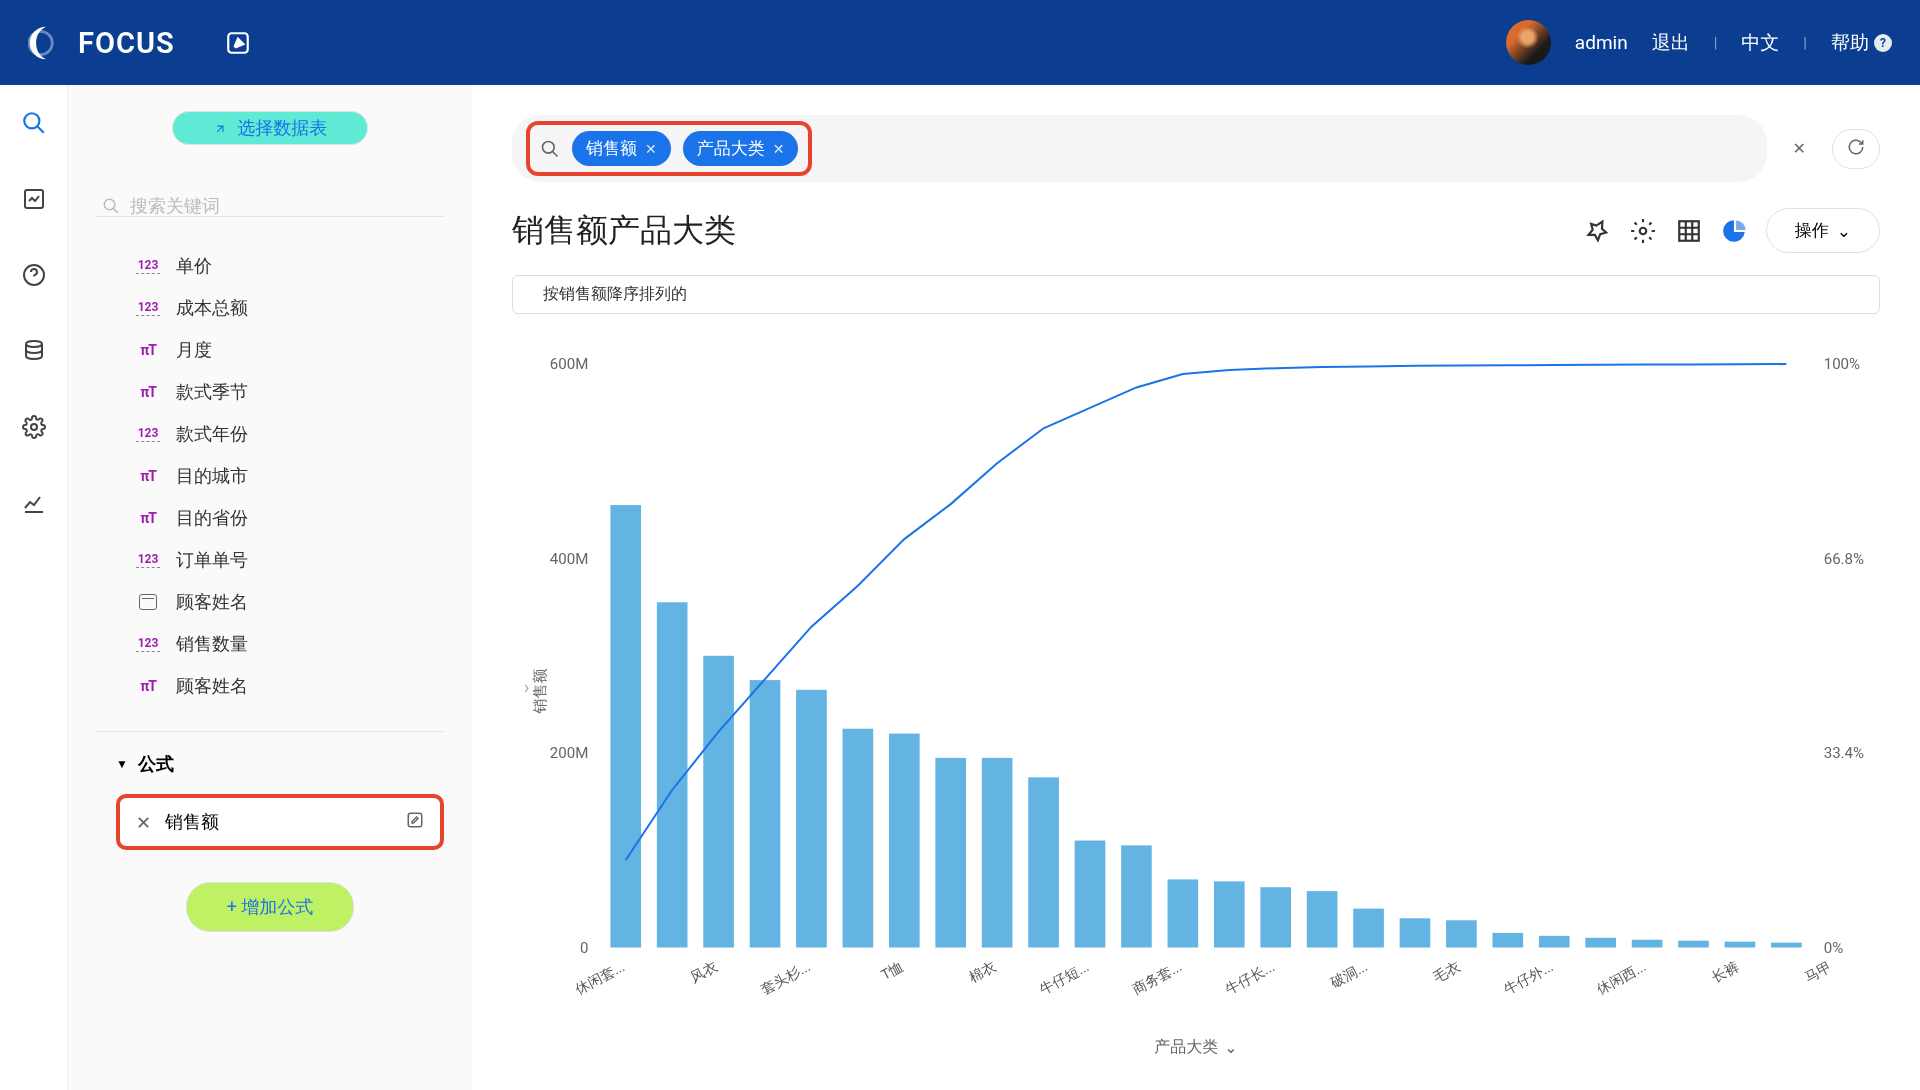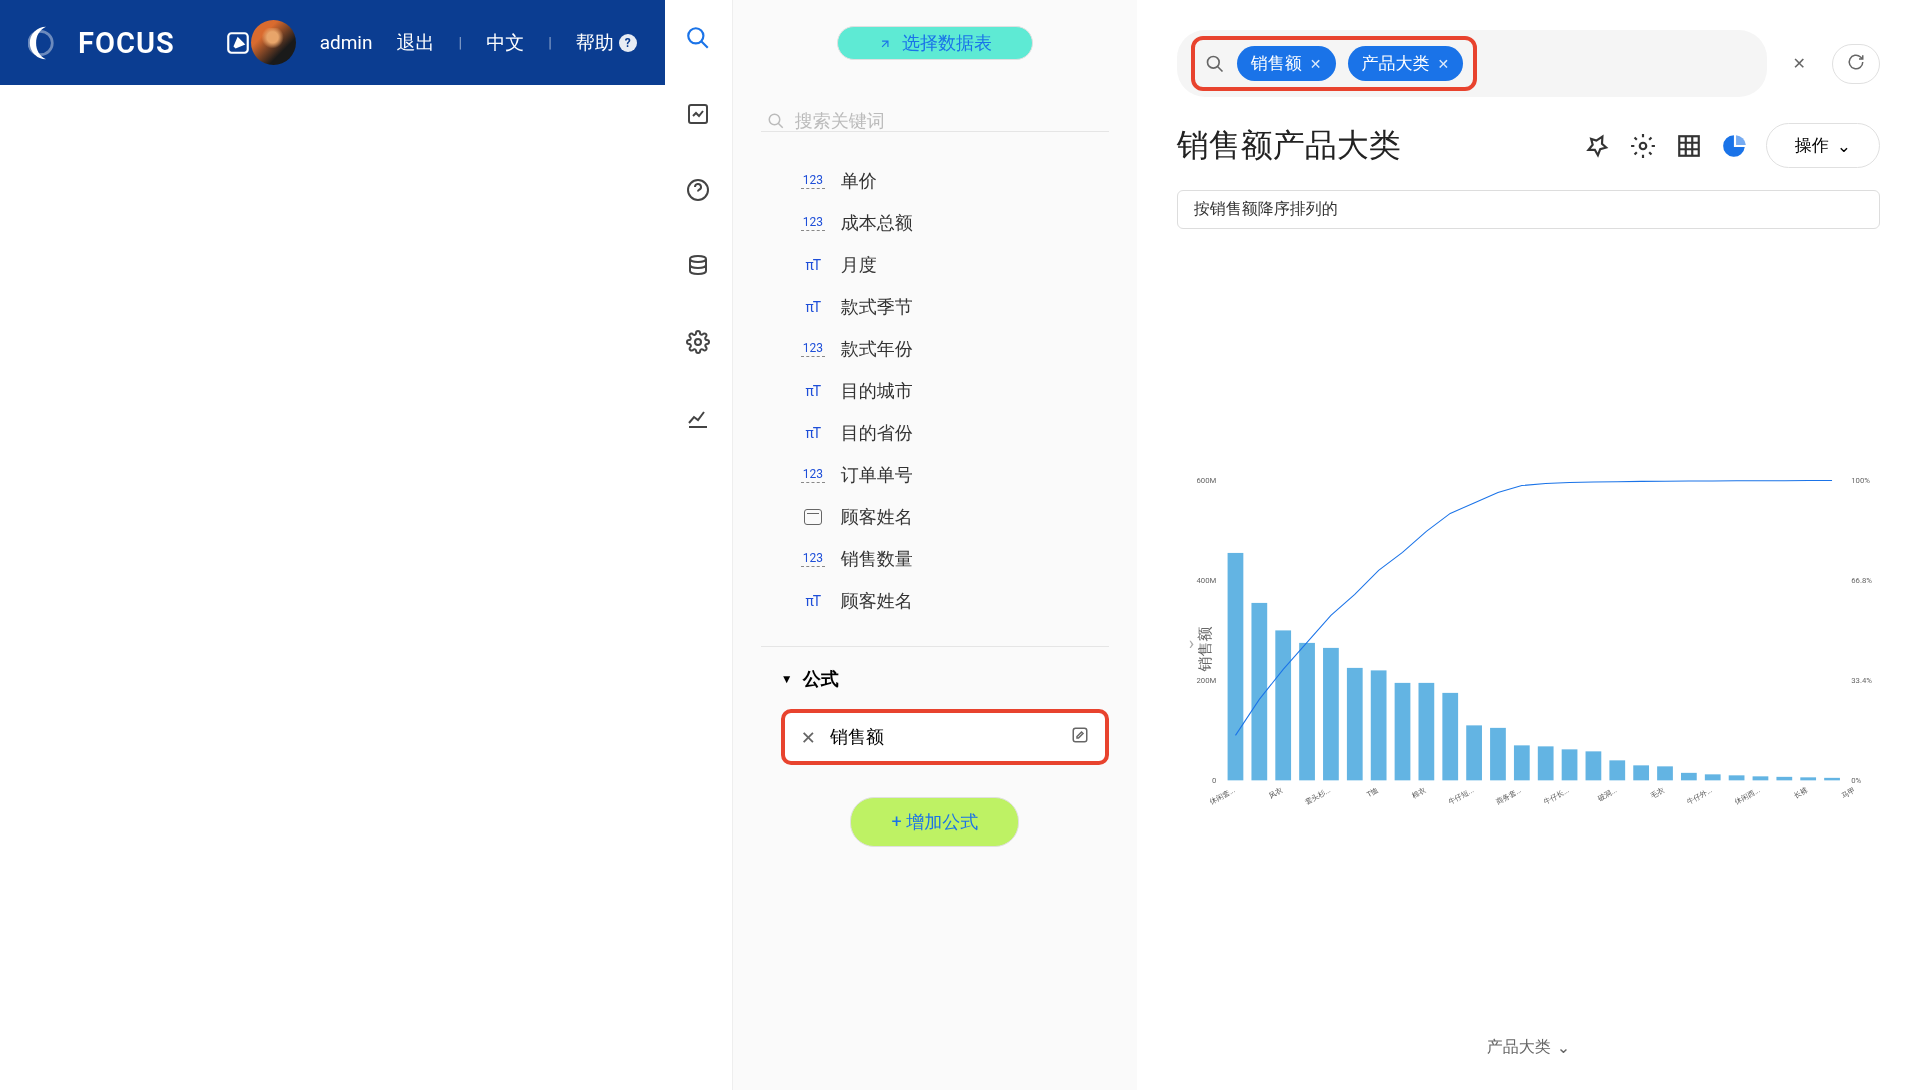--- a/index.html
+++ b/index.html
@@ -1,17 +1,17 @@
 <!DOCTYPE html>
 <html><head>
 <meta charset="utf-8">
 <style>
 *{margin:0;padding:0;box-sizing:border-box;font-family:-apple-system,BlinkMacSystemFont,"Segoe UI",Roboto,sans-serif}
 body{background:#fff;overflow:hidden}
-.app{display:flex;flex-direction:row;width:1920px;height:1090px;transform-origin:top left}
+.app{display:flex;flex-direction:column;width:1920px;height:1090px;transform-origin:top left}
 .topbar{height:85px;background:#0b3d91;display:flex;align-items:center;padding:0 28px;color:#fff}
 .logo-wrap{display:flex;align-items:center;gap:14px}
 .logo-mark{width:36px;height:36px;position:relative}
 .logo-mark svg{width:100%;height:100%}
 .logo-text{font-size:29px;font-weight:600;letter-spacing:1px}
 .logo-edit{margin-left:36px;width:26px;height:26px;cursor:pointer}
 .topbar-right{margin-left:auto;display:flex;align-items:center;gap:24px;font-size:19px}
 .avatar{width:45px;height:45px;border-radius:50%;background:linear-gradient(135deg,#d96b2f 30%,#1a1a1a 70%);position:relative;overflow:hidden}
 .avatar::after{content:'';position:absolute;inset:8px 6px 6px 10px;background:radial-gradient(circle at 40% 30%,#e8a56a 20%,transparent 40%)}
 .tb-link{cursor:pointer}
@@ -23,21 +23,21 @@
 .rail-btn{width:28px;height:28px;cursor:pointer;color:#444;display:flex;align-items:center;justify-content:center}
 .rail-btn.active{color:#1a73e8}
 .sidebar{width:404px;background:#fafafa;padding:26px 28px;overflow-y:auto}
 .sb-btn{display:block;margin:0 auto;border:1px solid #e0e0e0;background:#5eead4;border-radius:24px;padding:4px 40px;color:#1a73e8;font-size:18px;cursor:pointer}
 .sb-btn svg{vertical-align:-2px;margin-right:6px}
 .sb-search{margin-top:40px;border-bottom:1px solid #e5e5e5;padding:10px 6px 0;display:flex;align-items:center;gap:10px;color:#bbb}
 .sb-search input{border:none;background:transparent;font-size:18px;color:#666;outline:none;flex:1}
 .sb-search input::placeholder{color:#bbb}
 .field-list{margin-top:28px;padding-left:40px}
 .field-item{display:flex;align-items:center;gap:16px;padding:9px 0;font-size:18px;color:#333;cursor:pointer}
-.field-icon{width:24px;text-align:center;color:#1d4ed8;font-size:15px;font-weight:normal}
+.field-icon{width:24px;text-align:center;color:#a21caf;font-size:15px;font-weight:bold}
 .field-icon.t123{font-size:12px;border-bottom:1px dashed #888;padding-bottom:1px}
 .field-icon.tT{font-size:14px;letter-spacing:-1px}
 .field-icon.cal{border:1.5px solid #666;border-radius:3px;width:18px;height:16px;position:relative;margin-left:3px;margin-right:3px}
 .field-icon.cal::before{content:'';position:absolute;top:3px;left:2px;right:2px;height:1px;background:#666}
 .divider{border-top:1px solid #e5e5e5;margin:24px 0 20px}
 .sb-group{display:flex;align-items:center;gap:10px;padding-left:20px;font-size:18px;font-weight:600;cursor:pointer}
 .sb-group .tri{font-size:12px}
 .formula-row{margin:18px 0 0 20px;border:4px solid #e8432e;border-radius:10px;padding:12px 16px;display:flex;align-items:center;gap:14px;font-size:18px;background:#fff}
 .formula-row .x{cursor:pointer;color:#666}
 .formula-row .ed{margin-left:auto;cursor:pointer;color:#666}
@@ -50,21 +50,21 @@
 .pill{background:#1a73e8;color:#fff;border-radius:18px;padding:6px 14px;font-size:17px;display:flex;align-items:center;gap:8px;cursor:pointer}
 .pill .px{font-size:14px;opacity:.85}
 .sb-clear{cursor:pointer;color:#666;padding:8px}
 .sb-refresh{border:1px solid #e0e0e0;border-radius:20px;padding:8px 14px;cursor:pointer;color:#666}
 .titlebar{margin-top:26px;display:flex;align-items:flex-end}
 .viz-title{font-size:32px;color:#222}
 .titlebar-icons{margin-left:auto;display:flex;align-items:center;gap:16px}
 .ti{width:30px;height:30px;cursor:pointer;color:#333;display:flex;align-items:center;justify-content:center}
 .ti.active{color:#1a73e8}
 .ops-btn{border:1px solid #e0e0e0;background:#fff;border-radius:24px;padding:10px 28px;font-size:17px;cursor:pointer;display:flex;align-items:center;gap:8px}
-.filter-chip{margin-top:22px;display:inline-block;border:1px solid #ddd;border-radius:6px;padding:8px 16px;font-size:16px;cursor:pointer;color:#333}
+.filter-chip{margin-top:22px;display:inline-block;border:1px solid #ddd;border-radius:6px;padding:8px 30px;font-size:16px;cursor:pointer;color:#333}
 .chart-area{flex:1;position:relative;margin-top:8px}
 .chart-svg{width:100%;height:100%}
 .ylab{position:absolute;left:6px;top:50%;transform:translateY(-50%) rotate(-90deg);transform-origin:center;font-size:15px;color:#666}
 .xlab-wrap{position:absolute;bottom:2px;left:50%;transform:translateX(-50%);font-size:16px;color:#666;display:flex;align-items:center;gap:6px;cursor:pointer}
 .expand-caret{position:absolute;left:12px;top:48%;color:#aaa;font-size:18px;cursor:pointer}
 .axis-text{font-size:15px;fill:#666}
 .bar{fill:#63b4e3}
 .line{fill:none;stroke:#1a73e8;stroke-width:2}
 .cat-label{font-size:14px;fill:#555}
 </style>

